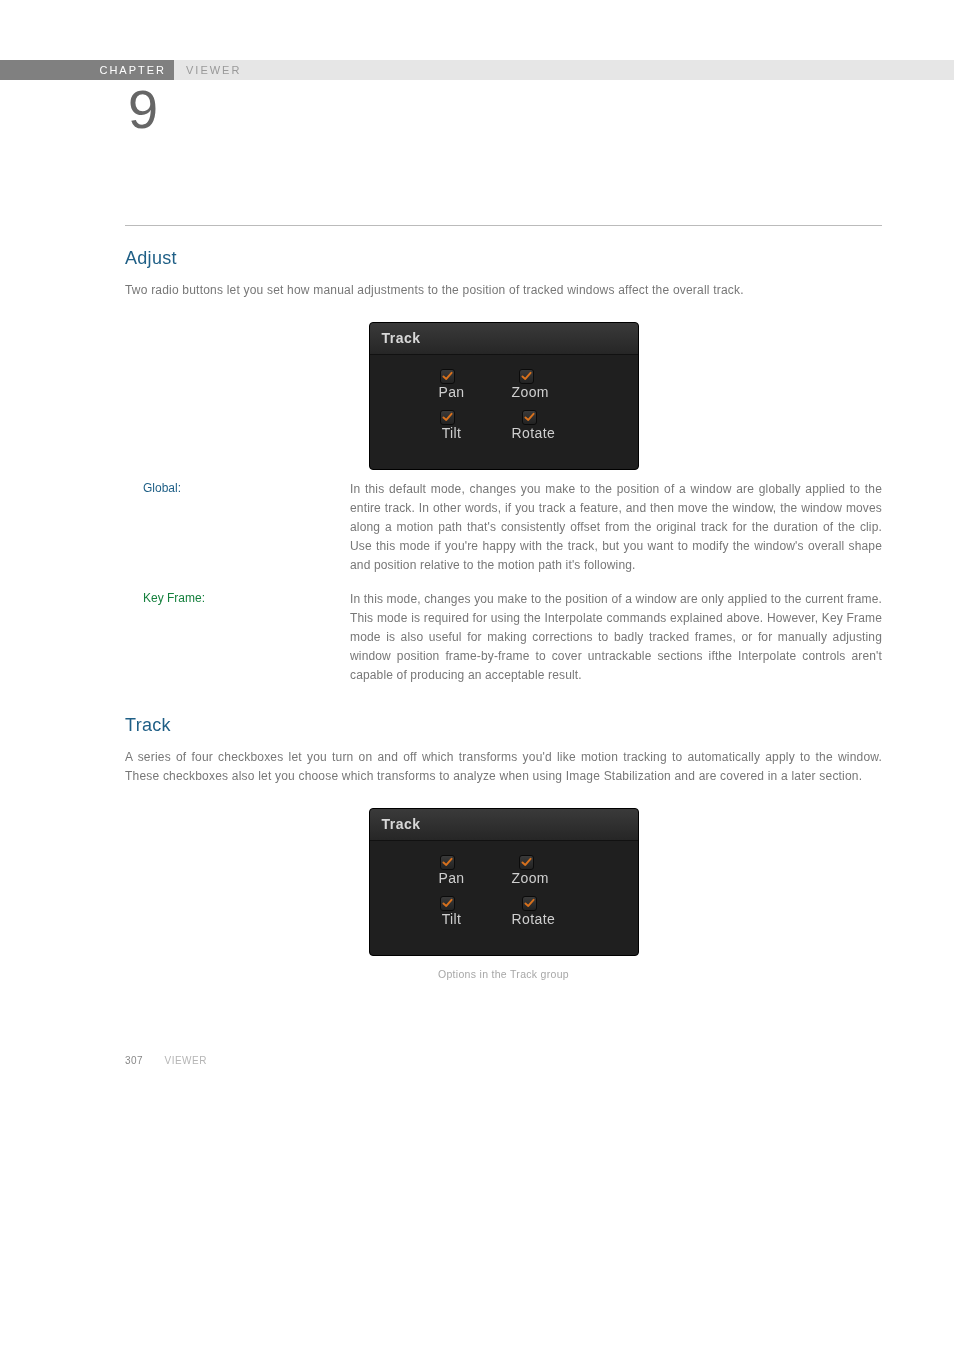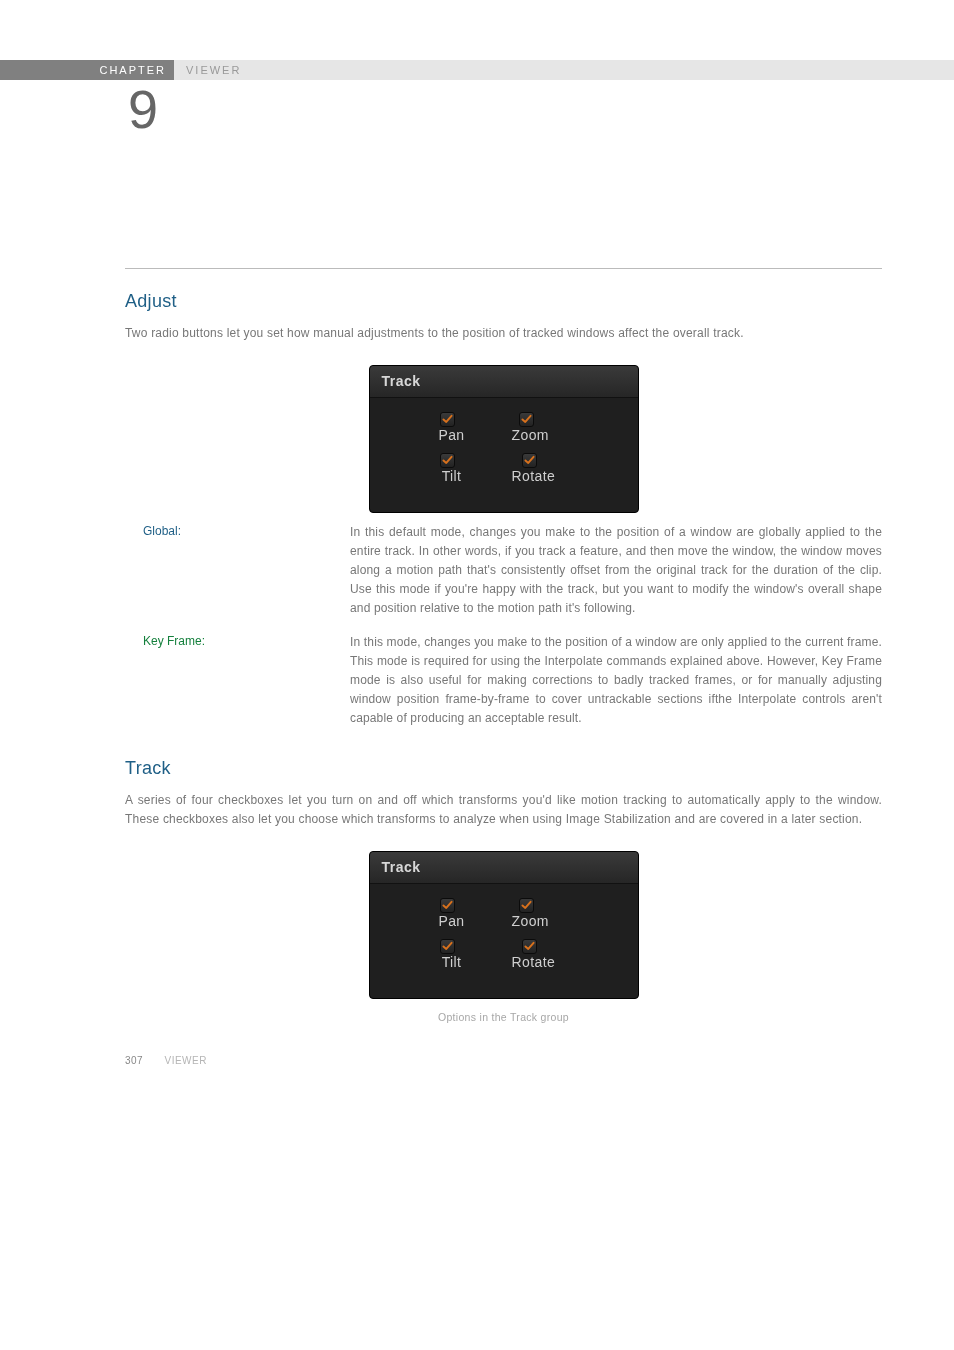--- a/index.html
+++ b/index.html
@@ -7,21 +7,21 @@
   .page { width: 954px; height: 1118px; position: relative; }
 
   
   .banner { position: absolute; top: 60px; left: 0; right: 0; }
   .banner-bar { height: 20px; background: #808080; width: 174px; position: absolute; left: 0; top: 0; display: flex; align-items: center; justify-content: flex-end; padding-right: 8px; }
   .banner-chapter { color: #ffffff; font-size: 11px; letter-spacing: 2px; font-weight: 400; }
   .banner-strip { position: absolute; left: 174px; right: 0; top: 0; height: 20px; background: #e6e6e6; display: flex; align-items: center; padding-left: 12px; }
   .banner-section { color: #999; font-size: 11px; letter-spacing: 2px; font-weight: 400; }
   .chapter-number { position: absolute; left: 128px; top: 18px; font-size: 54px; font-weight: 100; color: #666; letter-spacing: -2px; }
 
-  .content { position: absolute; left: 125px; right: 72px; top: 225px; margin-top: 43px; }
+  .content { position: absolute; left: 125px; right: 72px; top: 225px; }
 
   .hr { border-top: 1px solid #bbb; margin-bottom: 22px; }
 
   .h2 { font-family: "Helvetica Neue", Helvetica, Arial, sans-serif; font-size: 18px; color: #1f5f86; font-weight: 400; margin-bottom: 12px; letter-spacing: .3px; }
   .body-text { font-size: 12px; color: #777; line-height: 1.55; text-align: justify; letter-spacing: .2px; }
 
   .panel-wrap { display: flex; justify-content: center; margin: 22px 0 10px 0; }
   .panel { width: 270px; background: #1f1f1f; border-radius: 4px; padding-bottom: 14px; border: 1px solid #000; box-shadow: inset 0 1px 0 rgba(255,255,255,.05); }
   .panel-header { height: 32px; display: flex; align-items: center; padding: 0 12px;
     background: linear-gradient(#3a3a3a,#262626);

